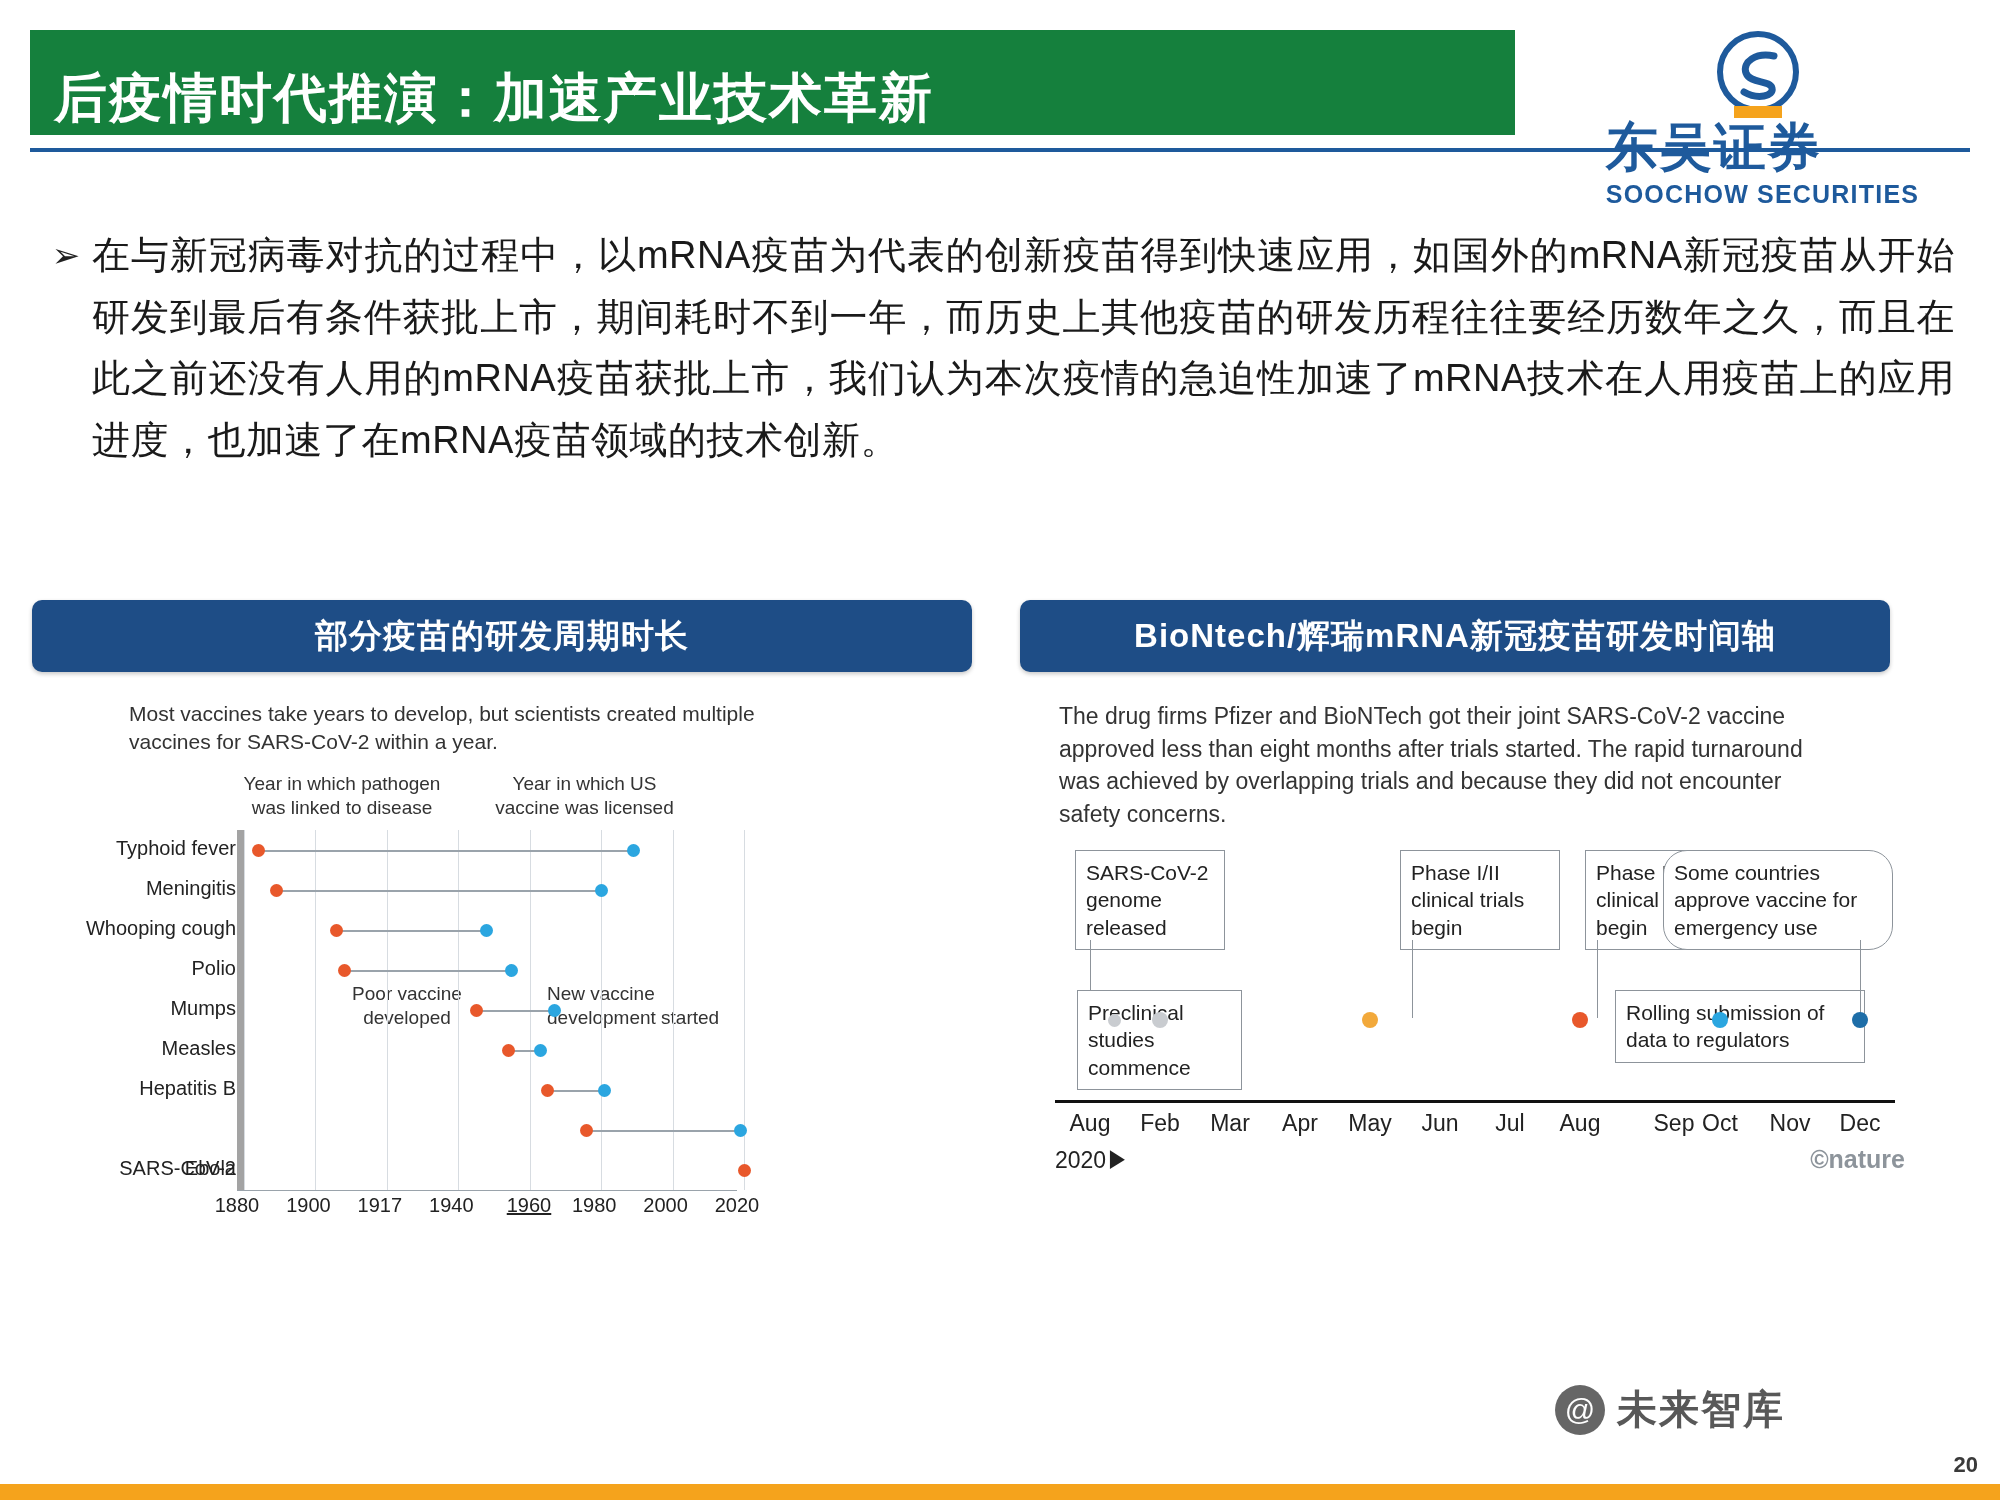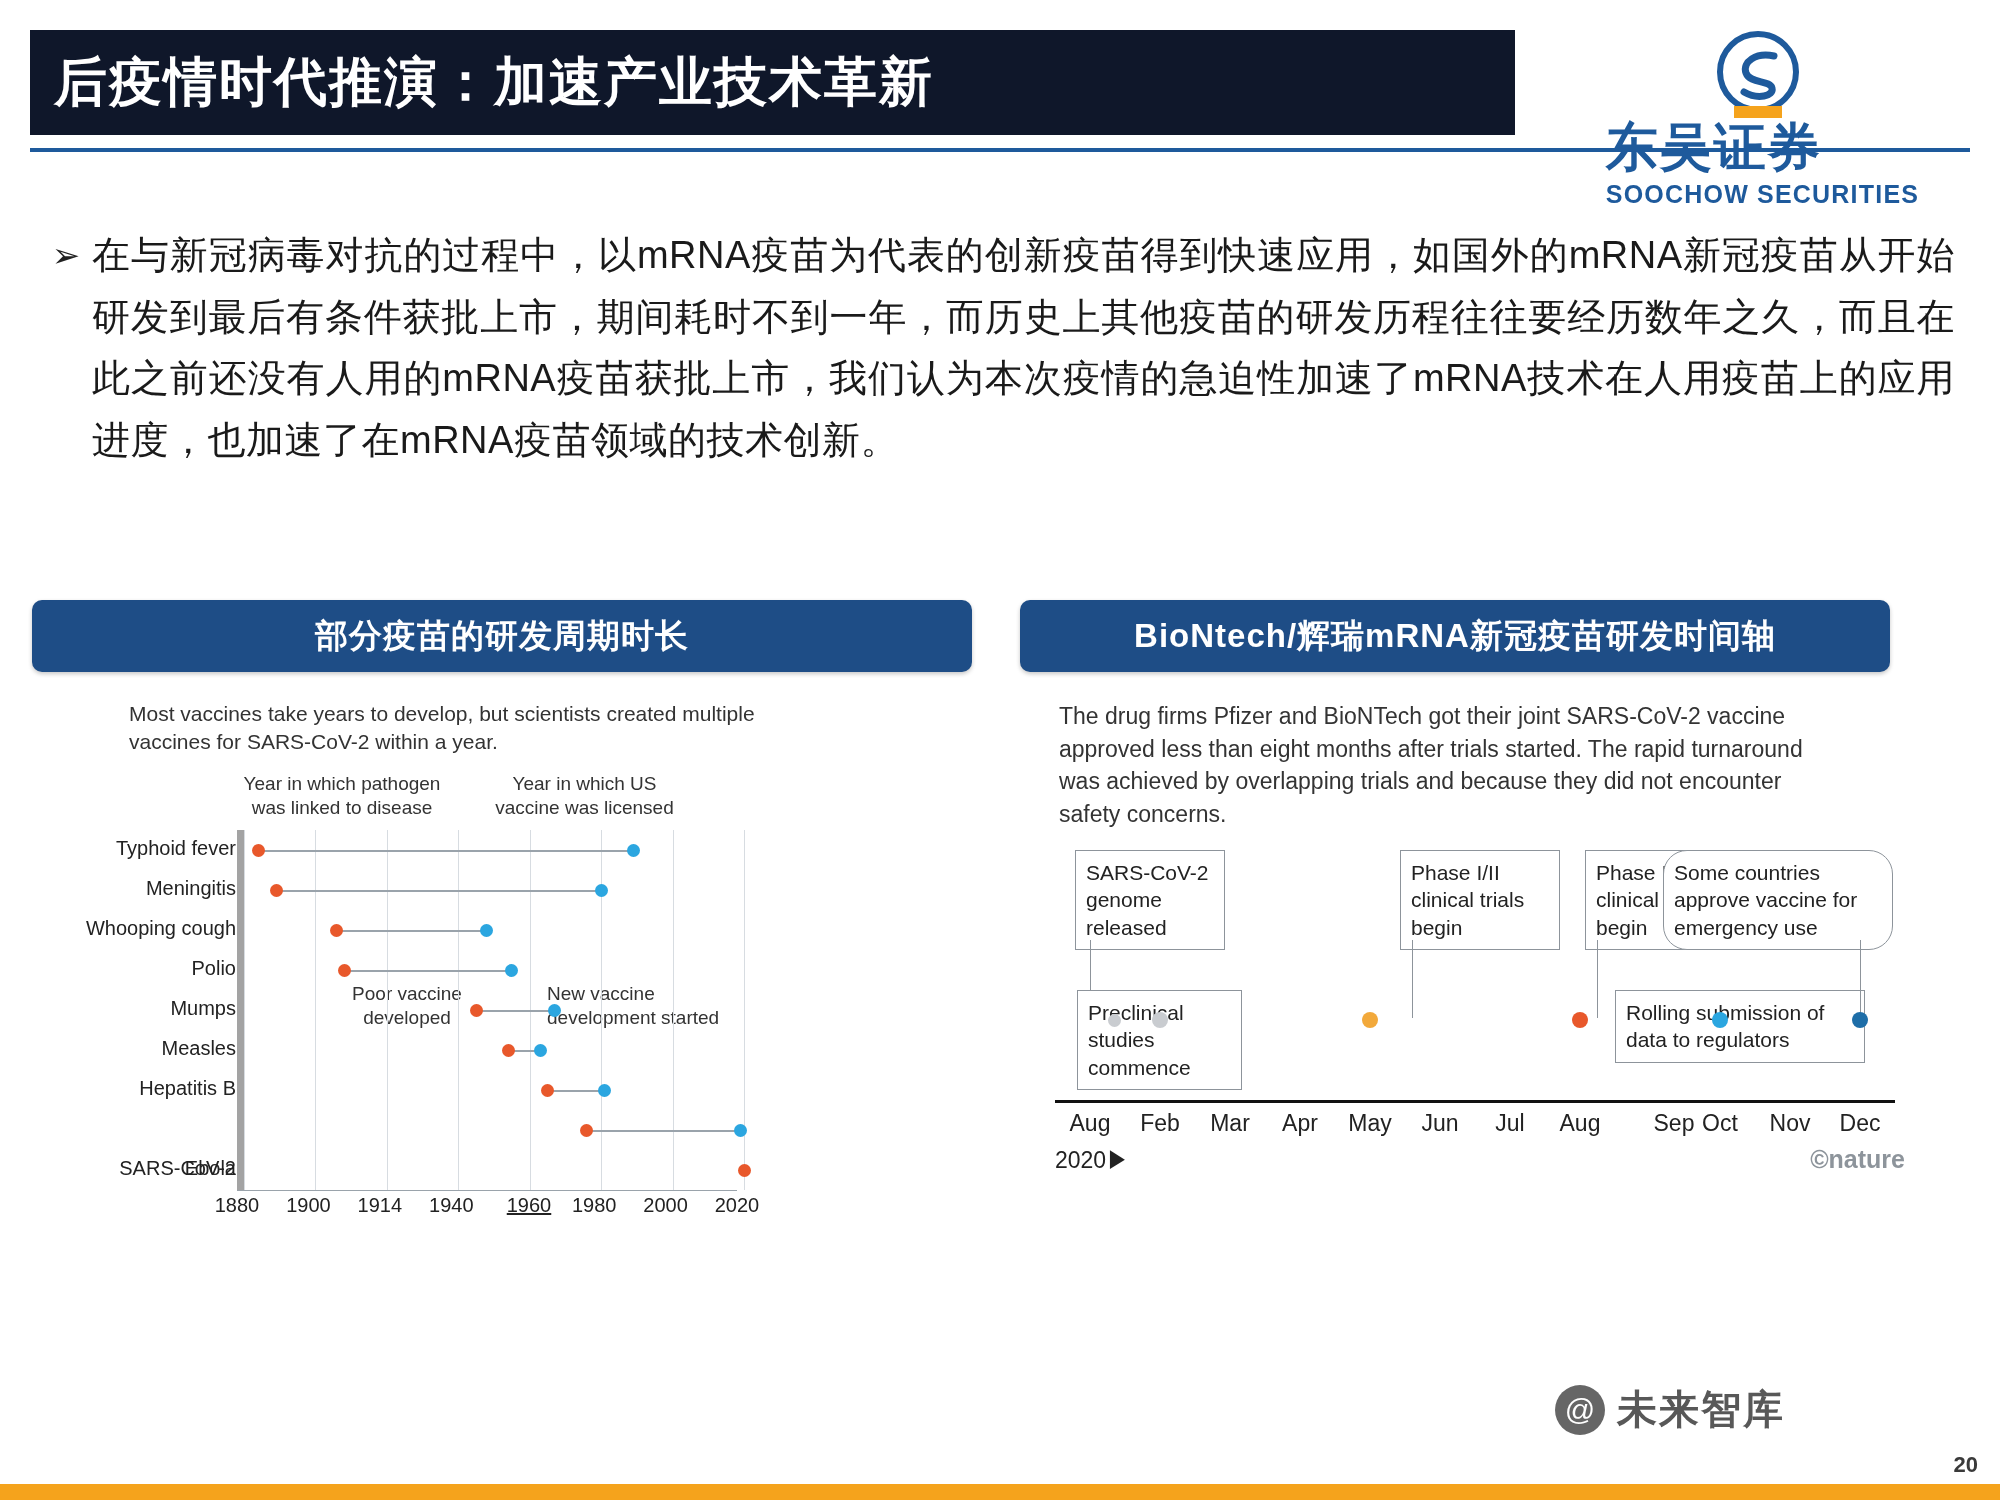--- a/index.html
+++ b/index.html
@@ -20,23 +20,23 @@
     width: 2000px;
     height: 1500px;
     background: #ffffff;
   }
   .title-bar {
     position: absolute;
     left: 30px;
     top: 30px;
     width: 1485px;
     height: 105px;
-    background: #0f172a;
-    display: flex;
-    align-items: center;
+    background: #15803d;
+    display: flex;
+    align-items: flex-end;
   }
   .title-bar .title-text {
     color: #ffffff;
     font-size: 53px;
     font-weight: bold;
     letter-spacing: 2px;
     margin-left: 24px;
     white-space: nowrap;
   }
   .logo-zone {
@@ -406,21 +406,21 @@
           <div class="bar-line" style="left: 342.857px; width: 153.571px; top: 300px;"></div>
           <div class="dot dot-o" style="left: 342.857px; top: 294px;"></div>
           <div class="dot dot-b" style="left: 496.429px; top: 294px;"></div>
           <div class="row-label" style="top: 327px;">SARS-CoV-2</div>
           <div class="dot dot-o" style="left: 500px; top: 334px;"></div>
         </div>
       <div class="axis-x"></div>
       <div id="chart1-xticks">
           <div class="xtick" style="left: 120px;">1880</div>
           <div class="xtick" style="left: 191.429px;">1900</div>
-          <div class="xtick" style="left: 262.857px;">1914</div>
+          <div class="xtick" style="left: 262.857px;">1917</div>
           <div class="xtick" style="left: 334.286px;">1940</div>
           <div class="xtick" style="left: 412px; text-decoration: underline;">1960</div>
           <div class="xtick" style="left: 477.143px;">1980</div>
           <div class="xtick" style="left: 548.571px;">2000</div>
           <div class="xtick" style="left: 620px;">2020</div>
         </div>
     </div>
 
   </div>
 

